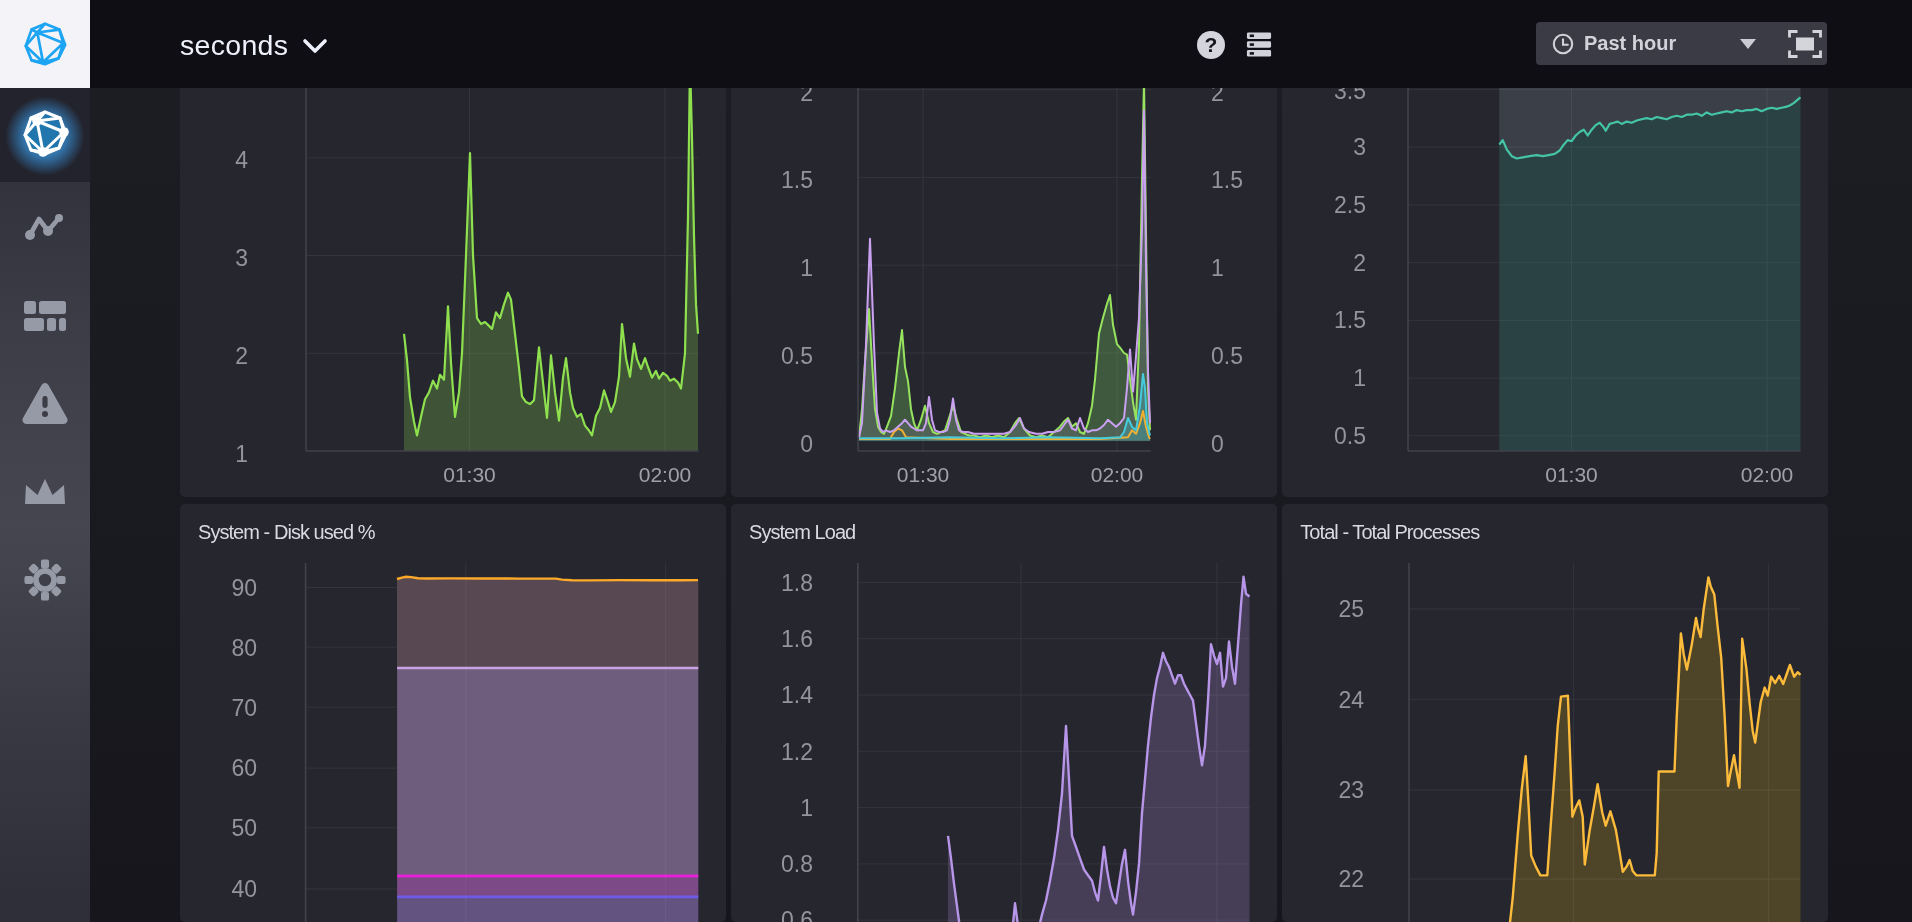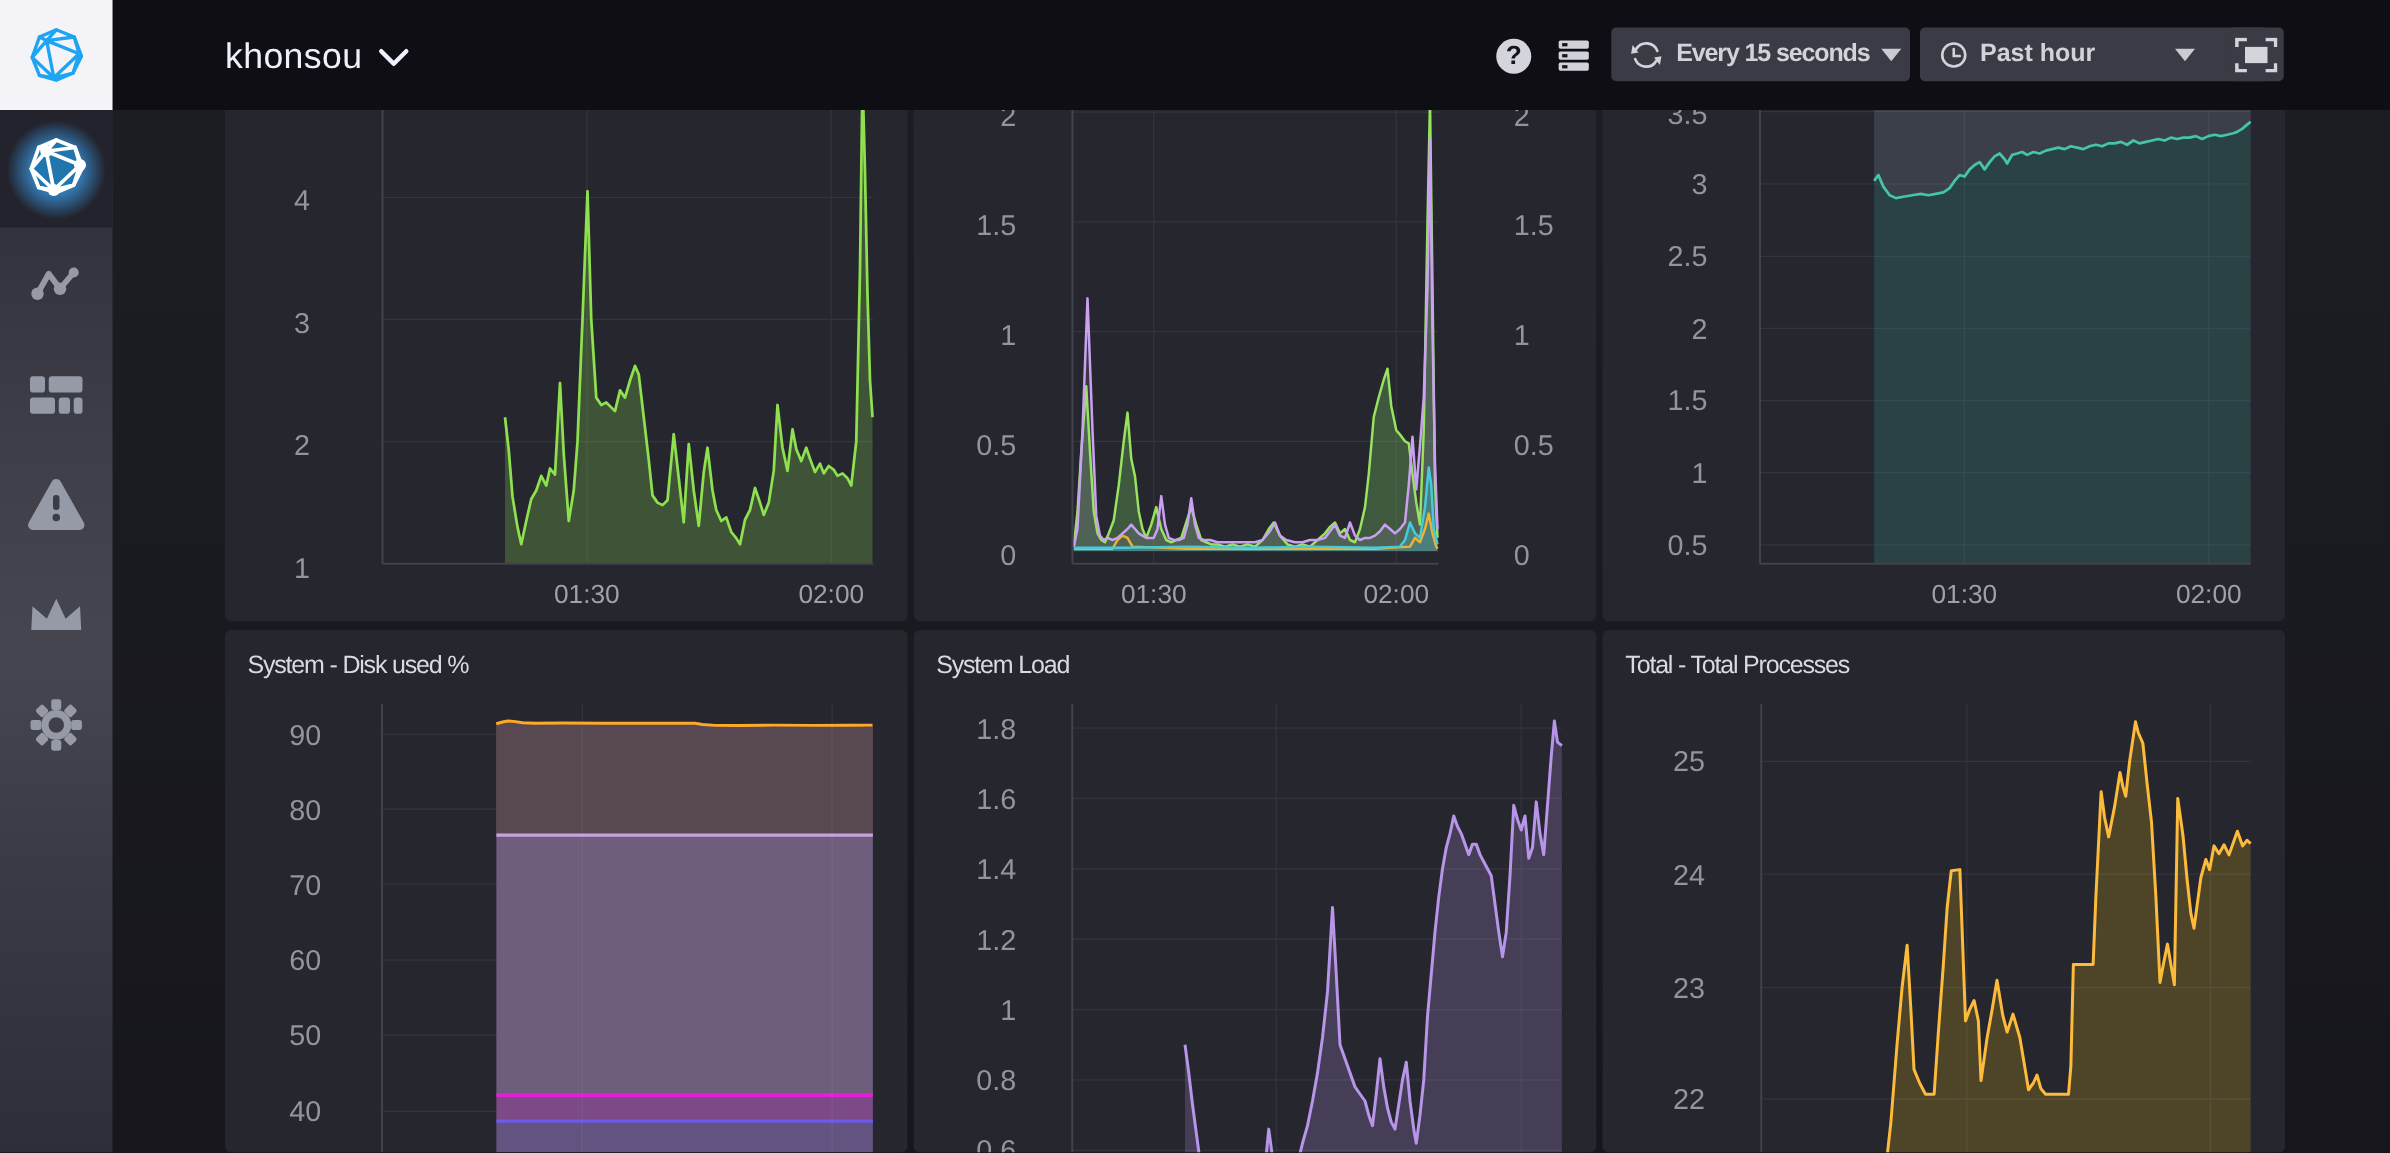--- a/index.html
+++ b/index.html
@@ -224,54 +224,40 @@
   <g fill="#93949e" font-size="23px" text-anchor="end">
     <text x="82" y="113">25</text>
           <text x="82" y="204">24</text>
           <text x="82" y="294">23</text>
           <text x="82" y="383">22</text>
   </g>
 </svg>
     </div>
 
 <div id="nav">
-  <div class="host">khonsou</div>
+  <div class="host">seconds</div>
   <svg class="chev" viewBox="0 0 26 16">
         <polyline points="3,3 13,13 23,3" fill="none" stroke="#eef0fb" stroke-width="3.6" stroke-linecap="round" stroke-linejoin="round"></polyline>
       </svg>
 
   <div style="position:absolute; left:1197px; top:31px; width:28px; height:28px; border-radius:50%; background:#d4d5dc; z-index:31;
     display:flex; align-items:center; justify-content:center; font-size:21px; font-weight:700; color:#14141b;">?</div>
   <div style="position:absolute; left:1246px; top:31px; z-index:31;"><svg width="26" height="27" viewBox="0 0 28 28">
           <g fill="#d2d3da">
             <rect x="1" y="1" width="26" height="7" rx="1.5"></rect>
             <rect x="1" y="10.5" width="26" height="7" rx="1.5"></rect>
             <rect x="1" y="20" width="26" height="7" rx="1.5"></rect>
           </g>
           <g fill="#16161d">
             <rect x="4" y="3.2" width="4.6" height="2.8"></rect>
             <rect x="4" y="12.7" width="4.6" height="2.8"></rect>
             <rect x="4" y="22.2" width="4.6" height="2.8"></rect>
           </g>
         </svg></div>
 
-  <div class="btn" style="left:1289px; width:239px;">
-    <span style="margin-left:15px; display:flex;">
-          <svg width="26" height="26" viewBox="-15 -15 30 30">
-            <g stroke="#d2d3da" stroke-width="2.5" fill="none" stroke-linecap="round">
-              <path d="M10.2,-3.8 A 10.8,10.8 0 0 0 -9.2,-5.5"></path>
-              <path d="M-10.2,3.8 A 10.8,10.8 0 0 0 9.2,5.5"></path>
-            </g>
-            <path d="M-12.6,-9.2 L-7.2,-2.4 L-14,-1.2 Z" fill="#d2d3da"></path>
-            <path d="M12.6,9.2 L7.2,2.4 L14,1.2 Z" fill="#d2d3da"></path>
-          </svg>
-        </span>
-    <span style="margin-left:11px; letter-spacing:-0.9px;">Every 15 seconds</span>
-    <span class="caret" style="margin-left:9px;"></span>
-  </div>
   <div class="btn" style="left:1536px; width:279px;">
     <span style="margin-left:15px; display:flex;">
           <svg width="24" height="24" viewBox="-15 -15 30 30">
             <circle cx="0" cy="0" r="11.5" fill="none" stroke="#d2d3da" stroke-width="2.6"></circle>
             <path d="M0,-6 L0,1 L6,1" fill="none" stroke="#d2d3da" stroke-width="2.6" stroke-linecap="round"></path>
           </svg>
         </span>
     <span style="margin-left:9px;">Past hour</span>
     <span class="caret" style="position:absolute; left:204px;"></span>
   </div>

